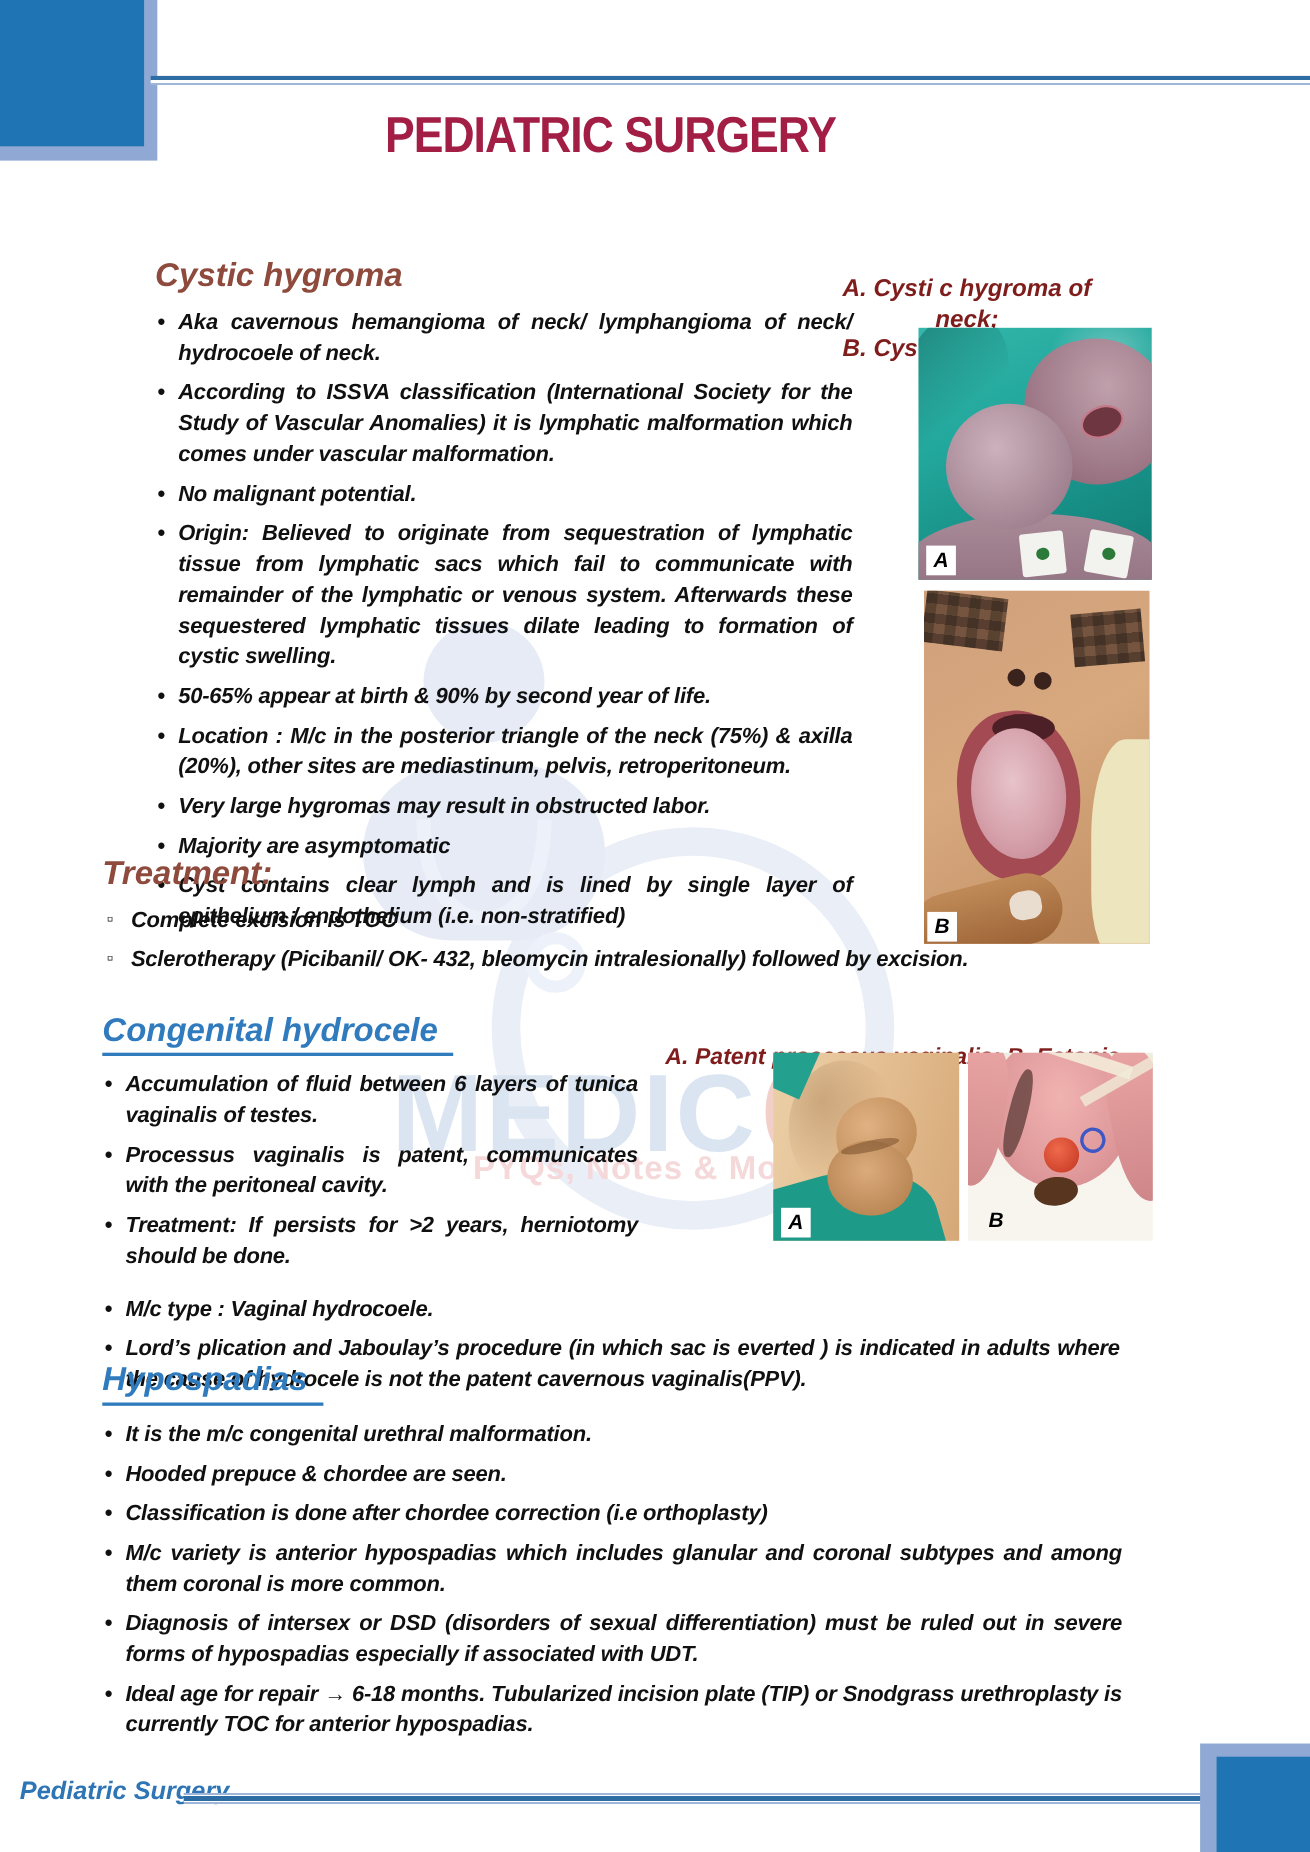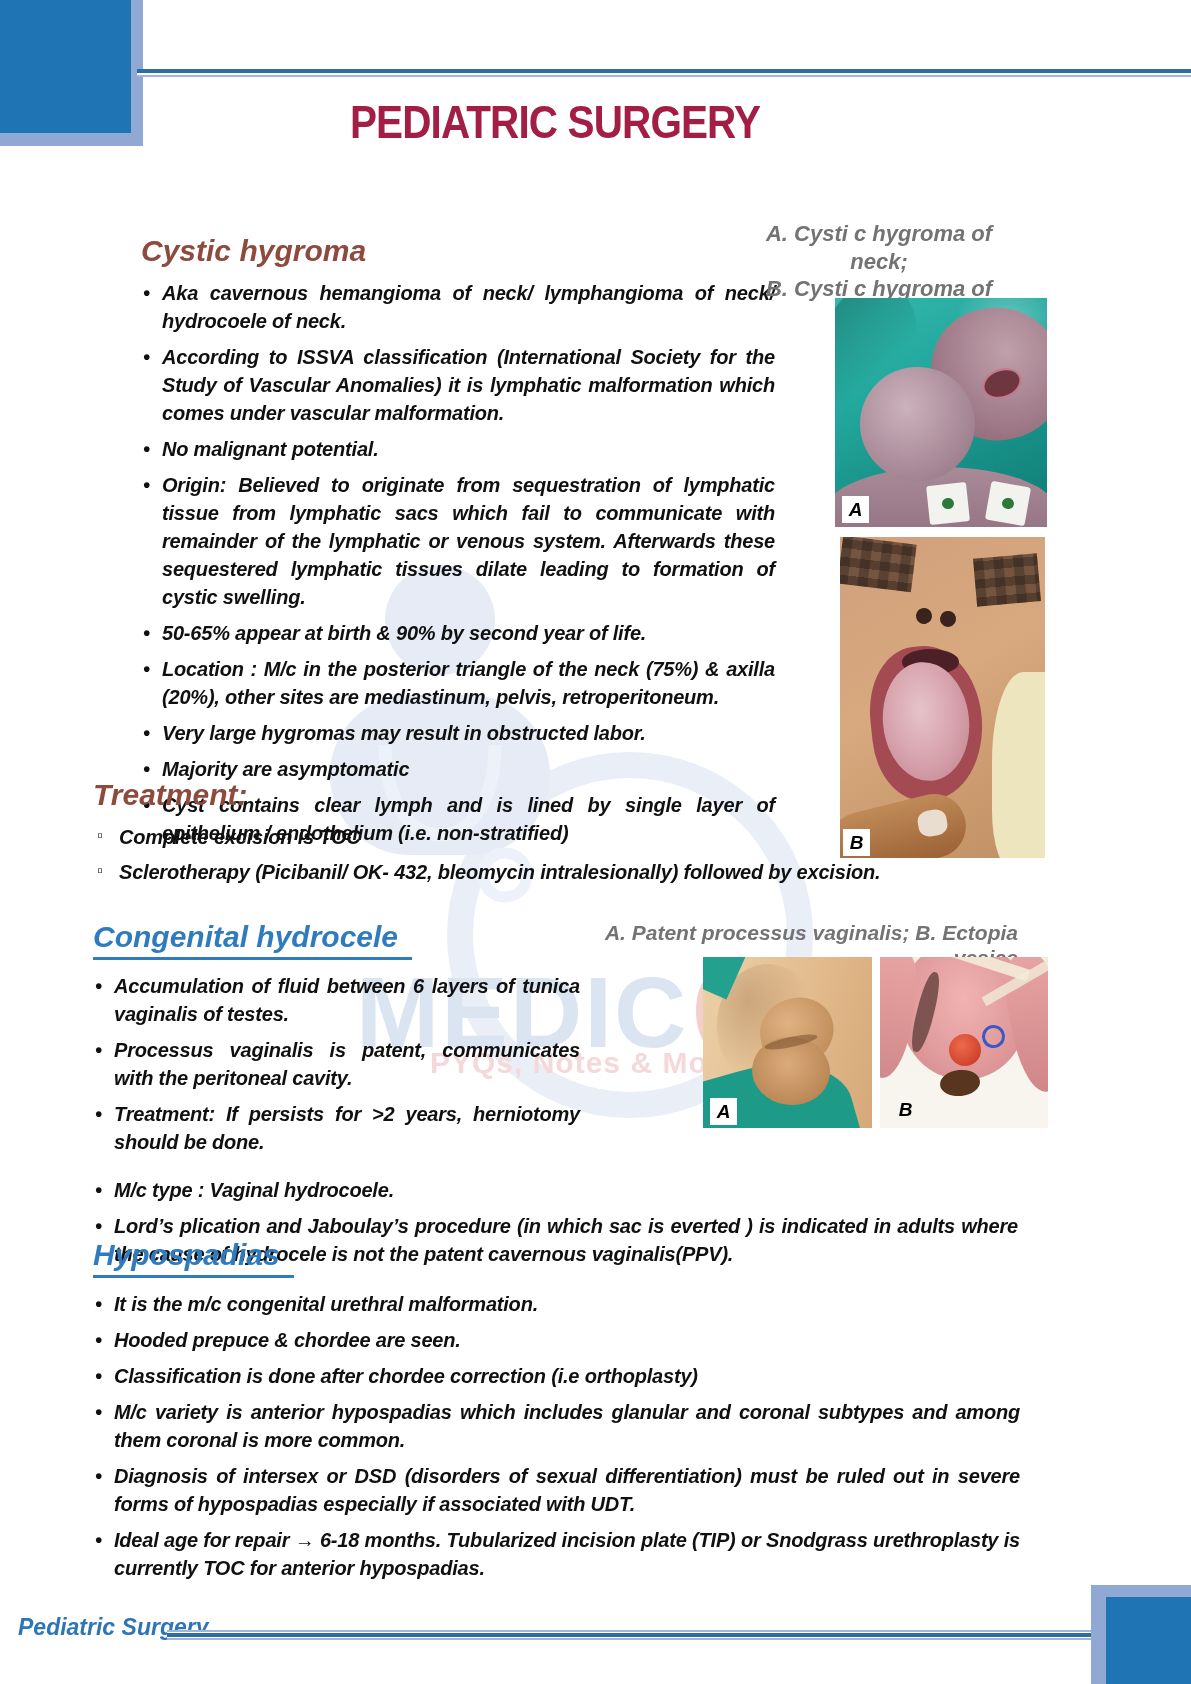--- a/index.html
+++ b/index.html
@@ -54,21 +54,21 @@
   }
   .b-list li::before { content:"\2022"; position:absolute; left:2px; top:0; }
   .sq-list li::before { content:"\25AB"; font-size:17px; top:1px; left:4px; }
   .sq-list li { padding-left:26px; margin-bottom:7px; }
   #sec-cystic    { left:93px; top:234px; width:634px;margin-left:48px; }
   #sec-treatment { left:93px; top:778px; width:920px; }
   #sec-hydro     { left:93px; top:920px; width:925px; }
   #sec-hypo      { left:93px; top:1238px; width:927px; }
   .ul-narrow { width:487px; }
   .ul-wide   { width:100%; margin-top:20px; }
-  .fig-caption { position:absolute; z-index:1; color:#737373; }
+  .fig-caption { position:absolute; z-index:1; color:#7f1d1d;margin-top:28px; }
   #fig1-caption { left:738px; top:220px; width:282px; text-align:center;
                   font:bold italic 22px/1.25 "Liberation Sans",sans-serif; }
   #fig2-caption { left:588px; top:920px; width:430px; text-align:right;
                   font:bold italic 21px/1.2 "Liberation Sans",sans-serif; }
   
   .fig-img { position:absolute; z-index:1; overflow:hidden; }
   .fig-img div { position:absolute; }
   .fig-label {
     position:absolute; z-index:3; width:27px; height:27px; background:#fff;
     font:bold italic 19px/27px "Liberation Sans",sans-serif; color:#000; text-align:center;

